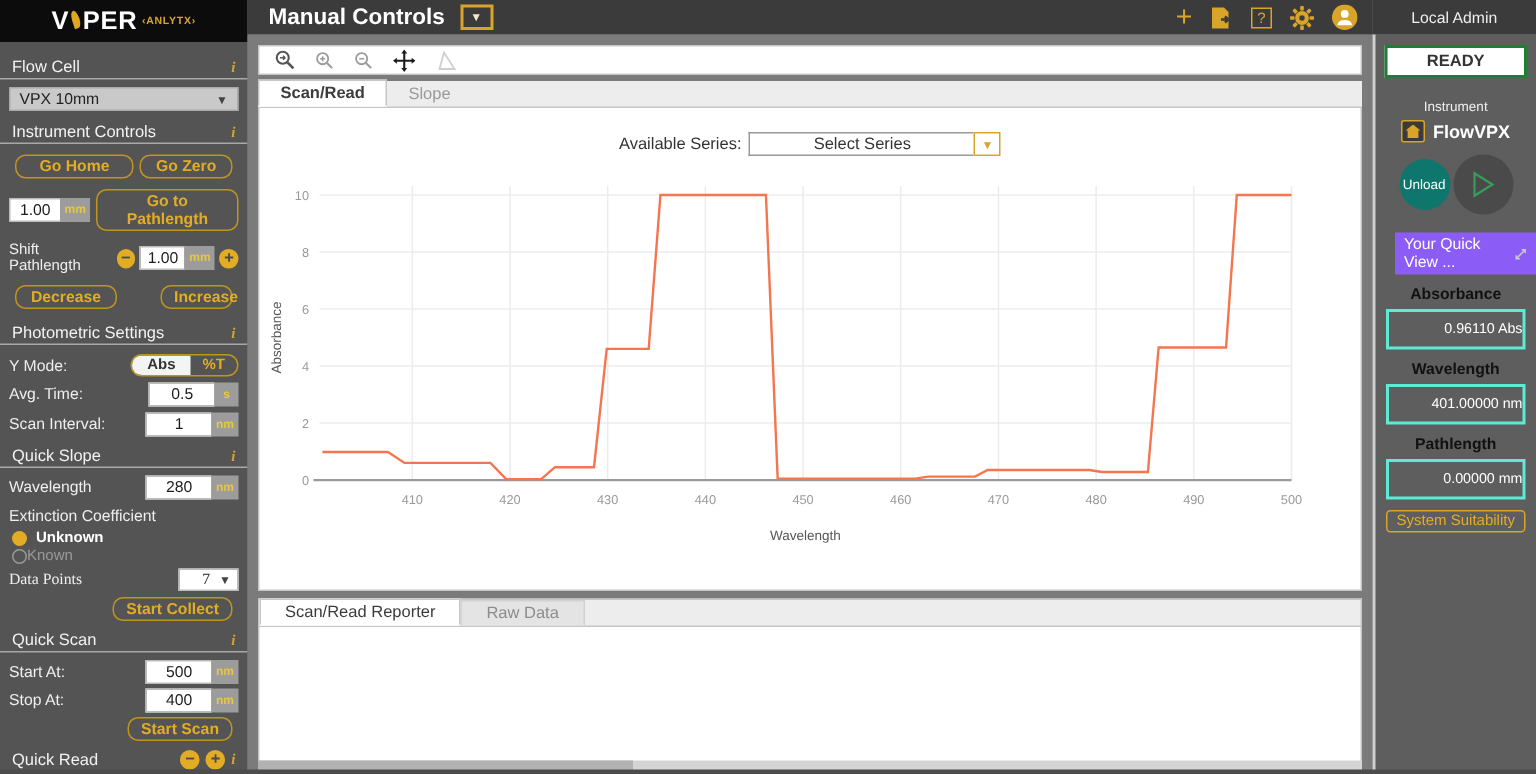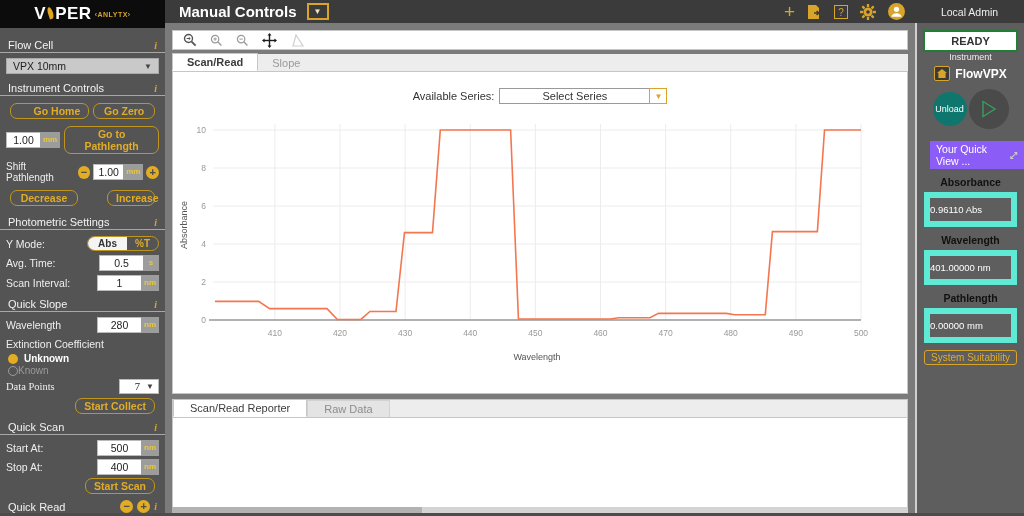--- a/index.html
+++ b/index.html
@@ -79,33 +79,33 @@
   .h-scroll { position:absolute; left:7px; right:7px; bottom:2px; height:7px; background:#d4d4d4; }
   .h-thumb { height:7px; width:250px; background:#b2b2b2; }
 
   
   .right-top { position:absolute; left:915px; top:0; width:109px; height:23px; background:#3b3b3b;
                display:flex; align-items:center; justify-content:center; }
   .right-user { color:#eee; font-size:10.5px; }
   .right-sidebar { position:absolute; left:915px; top:23px; width:109px; height:493px; background:#5e5e5e; border-left:2px solid #cfcfcf; }
   .ready-btn { margin:7px 6px 0 6px; background:#fff; border:2px solid #1e7e34; color:#333; font-weight:bold;
                font-size:11px; text-align:center; padding:3px 0; cursor:pointer; }
-  .inst-label { text-align:center; color:#f0f0f0; font-size:9px; }
+  .inst-label { text-align:center; color:#f0f0f0; font-size:9px; margin-top:14px; }
   .inst-row { display:flex; align-items:center; justify-content:center; gap:5px; margin-top:4px; }
   .home-box { width:16px; height:15px; background:#3a3a3a; border:1px solid #d8a42a; border-radius:2px;
               display:flex; align-items:center; justify-content:center; }
   .inst-name { color:#fff; font-weight:bold; font-size:12px; }
   .circle-row { display:flex; align-items:center; justify-content:center; margin-top:8px; gap:2px; }
   .unload-circle { width:34px; height:34px; border-radius:50%; background:#0f766e; color:#fff; font-size:9px;
                    display:flex; align-items:center; justify-content:center; cursor:pointer; }
   .play-circle { width:40px; height:40px; border-radius:50%; background:#4a4a4a; display:flex; align-items:center; justify-content:center; cursor:pointer; }
   .qv-bar { margin-top:12px; background:#8b5cf6; color:#fff; font-size:10.5px; display:flex; align-items:center;
             justify-content:space-between; padding:2px 6px;margin-left:13px; }
   .metric-label { text-align:center; color:#111; font-weight:bold; font-size:10.5px; margin-top:7px; }
-  .metric-box { margin:4px 7px 0 7px; border:6px solid #5eead4; color:#fff; font-size:9.5px; text-align:left; padding:6px 0; }
+  .metric-box { margin:4px 7px 0 7px; border:2px solid #5eead4; color:#fff; font-size:9.5px; text-align:right; padding:6px 0; }
   .ss-btn { margin:7px 7px 0 7px; border:1.5px solid #d8a42a; border-radius:3px; color:#e2ad25; font-size:10px;
             text-align:center; padding:1px 0; cursor:pointer; }
 
   .bottom-edge { position:absolute; left:0; bottom:0; width:1024px; height:3px; background:#4c4c4c; }
 </style>
 </head>
 <body>
 
 <div class="app">
 
@@ -125,21 +125,21 @@
     <div class="side-select">
       <span>VPX 10mm</span>
       <span class="caret">▼</span>
     </div>
 
     <div class="sec-head">
       <span>Instrument Controls</span>
       <span class="info-i">i</span>
     </div>
     <div class="row" style="justify-content:space-between; margin:7px 10px;">
-      <span class="gold-btn" style="width:88px;text-align:right;">Go Home</span>
+      <span class="gold-btn" style="width:88px;">Go Home</span>
       <span class="gold-btn" style="width:68px;">Go Zero</span>
     </div>
     <div class="row" style="margin:7px 6px;">
       <span style="display:flex;">
         <span class="num-box" style="width:34px;">1.00</span>
         <span class="unit-chip">mm</span>
       </span>
       <span class="gold-btn" style="flex:1;">Go to Pathlength</span>
     </div>
     <div class="row" style="margin:7px 6px; gap:3px;">

